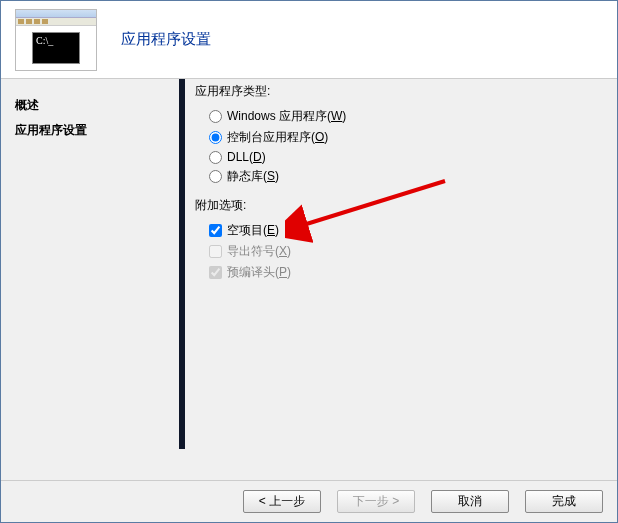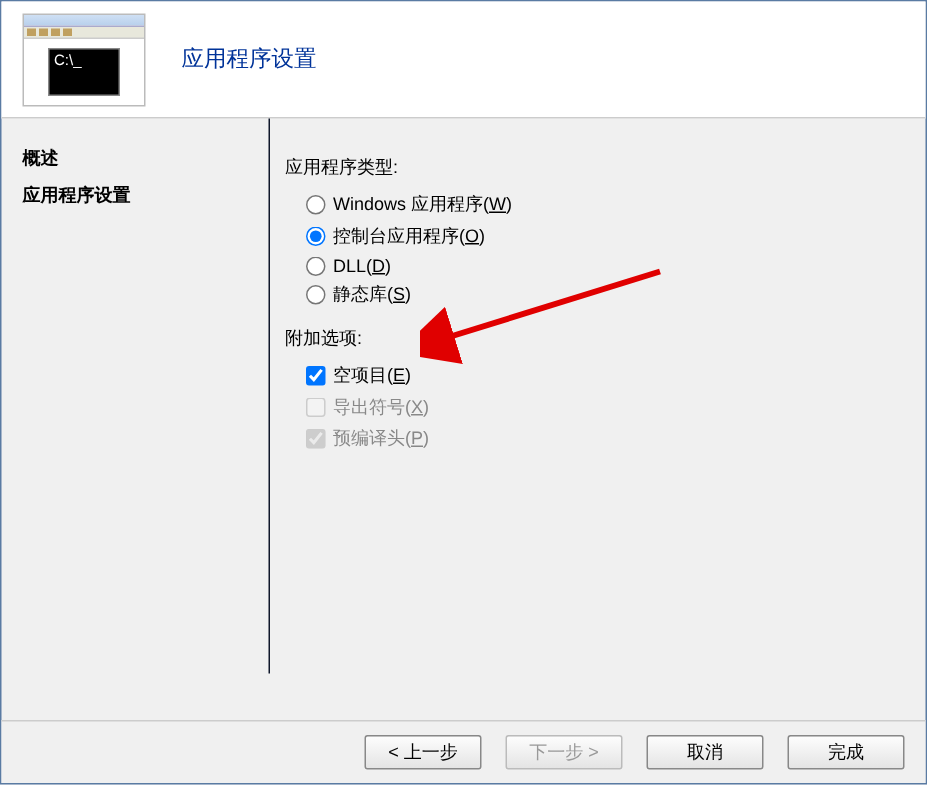--- a/index.html
+++ b/index.html
@@ -13,29 +13,29 @@
 .tb-btn { width: 30px; height: 20px; border: 1px solid #8a9ab0; background: linear-gradient(to bottom, #f4f8ff, #dce6f4); border-radius: 2px; display: flex; align-items: center; justify-content: center; font-size: 11px; color: #333; }
 .tb-close { width: 44px; background: linear-gradient(to bottom, #e67a6f, #c8493a); border-color: #a03428; color: #fff; font-weight: bold; font-size: 13px; border-radius: 0 3px 3px 0; margin-left: -1px; }
 .tb-help { border-radius: 3px 0 0 3px; }
 
 .banner { height: 78px; background: #fff; border-bottom: 1px solid #ccc; display: flex; align-items: center; padding: 8px 14px; }
 .banner-icon { width: 82px; height: 62px; border: 1px solid #bbb; background: #fff; display: flex; flex-direction: column; }
 .banner-icon-top { height: 8px; background: linear-gradient(to bottom,#cfe0f4,#b8d0ec); border-bottom:1px solid #aac; }
 .banner-icon-tool { height: 8px; background: #e8e8dc; border-bottom:1px solid #ccc; display:flex; gap:2px; padding:1px 2px; }
 .banner-icon-tool span { width:6px; height:5px; background:#c0a060; }
 .banner-icon-body { flex:1; display:flex; align-items:center; justify-content:center; }
-.banner-cmd { width:48px; height:32px; background:#000; color:#fff; font-family:Liberation Sans, sans-serif; font-size:10px; padding:2px 3px; border:1px solid #888; }
+.banner-cmd { width:48px; height:32px; background:#000; color:#fff; font-family:Liberation Serif, serif; font-size:10px; padding:2px 3px; border:1px solid #888; }
 .banner-title { font-size: 15px; color: #003399; margin-left: 24px; font-weight: normal; }
 
 .body-area { display: flex; height: 370px; }
 .sidebar { width: 178px; padding: 14px 12px; }
 .sidebar-item { padding: 4px 2px; color: #000; font-size: 12px; font-weight: bold; }
 .sidebar-sel { color: #000; }
 
-.content { flex: 1; padding: 24px 18px 14px 10px; border-left: 1px solid #0f172a; position: relative; }
+.content { flex: 1; padding: 4px 18px 14px 10px; border-left: 6px solid #0f172a; position: relative; }
 .two-col { display: flex; gap: 30px; }
 .col { flex: 1; }
 .group-label { font-size: 12px; color: #000; margin-bottom: 6px; }
 .opt { display: flex; align-items: center; gap: 5px; padding: 2px 0 2px 14px; font-size: 12px; }
 .opt.disabled { color: #888; }
 .opt input[type=radio], .opt input[type=checkbox] { margin: 0; width:13px; height:13px; }
 .underline { text-decoration: underline; }
 
 .arrow { position: absolute; left: 100px; top: 92px; pointer-events: none; }
 

